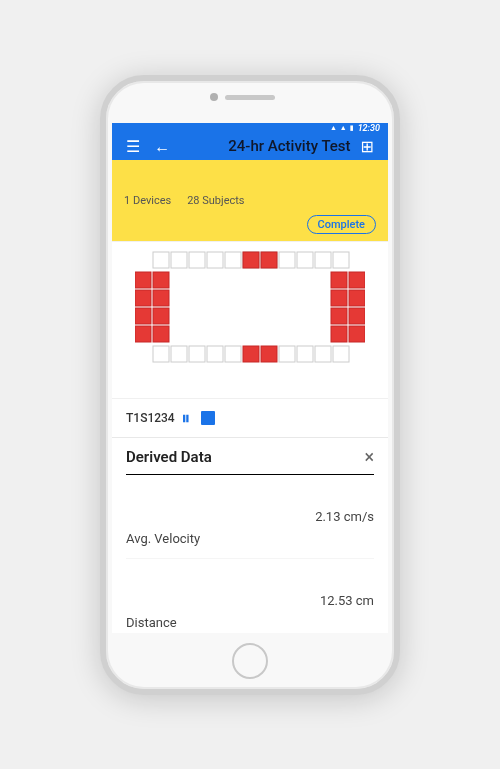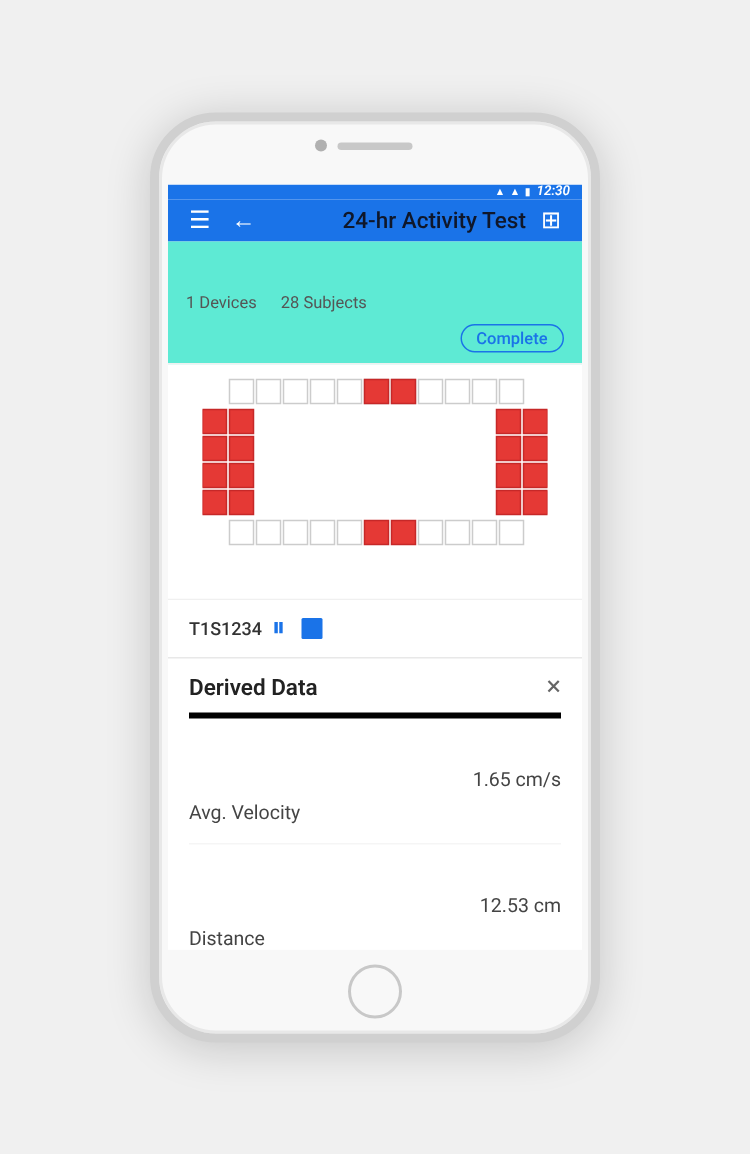--- a/index.html
+++ b/index.html
@@ -122,21 +122,21 @@
       font-size: 15px;
       font-weight: 500;
       text-align: right;
     }
 
     
     .info-bar {
       display: flex;
       align-items: center;
       padding: 7px 12px;
-      background: #5eead4;
+      background: #fde047;
       border-bottom: 1px solid #f0f0f0;
       gap: 16px;
     }
     .info-label {
       font-size: 11px;
       color: #555;
     }
     .status-badge {
       margin-left: auto;
       background: transparent;
@@ -210,21 +210,21 @@
     .derived-panel {
       background: #fff;
       border-top: 1px solid #e8e8e8;
       padding: 0 14px 12px;
     }
     .derived-header {
       display: flex;
       align-items: center;
       justify-content: space-between;
       padding: 10px 0 8px;
-      border-bottom: 4px solid #000000;
+      border-bottom: 1px solid #000000;
     }
     .derived-title {
       font-size: 15px;
       font-weight: 600;
       color: #222;
     }
     .close-btn {
       font-size: 18px;
       color: #666;
       cursor: pointer;
@@ -344,21 +344,21 @@
       </div>
     </div>
 
     <div class="derived-panel">
       <div class="derived-header">
         <span class="derived-title">Derived Data</span>
         <span class="close-btn">×</span>
       </div>
       <div class="derived-row">
         <span class="derived-key">Avg. Velocity</span>
-        <span class="derived-value">1.65 cm/s</span>
+        <span class="derived-value">2.13 cm/s</span>
       </div>
       <div class="derived-row">
         <span class="derived-key">Distance</span>
         <span class="derived-value">12.53 cm</span>
       </div>
     </div>
 
   </div>
 </div>
 

